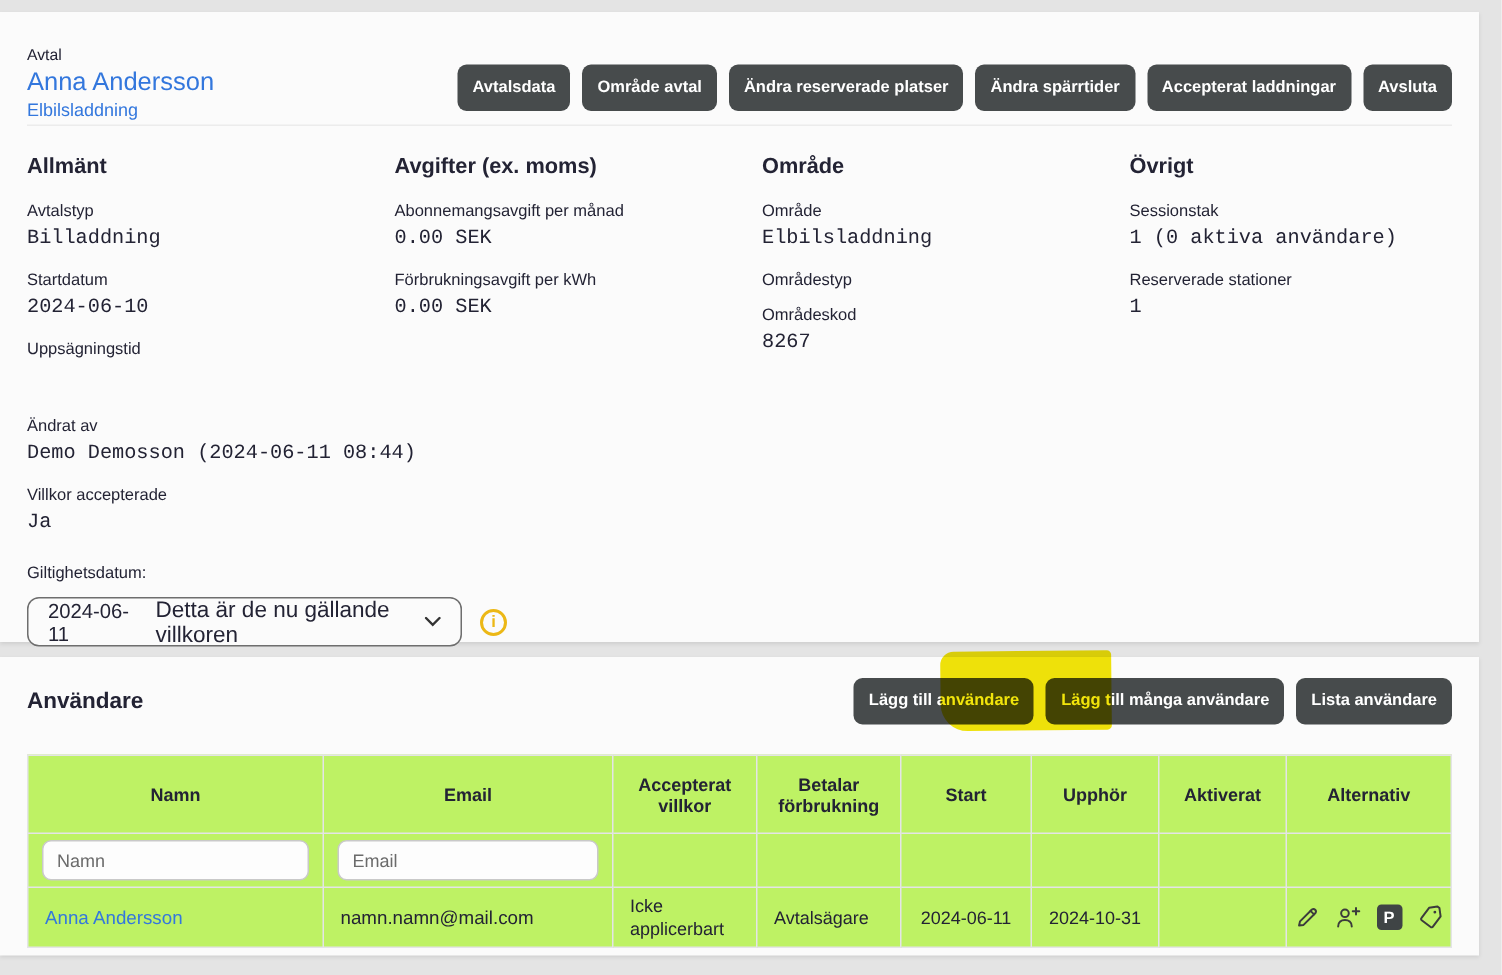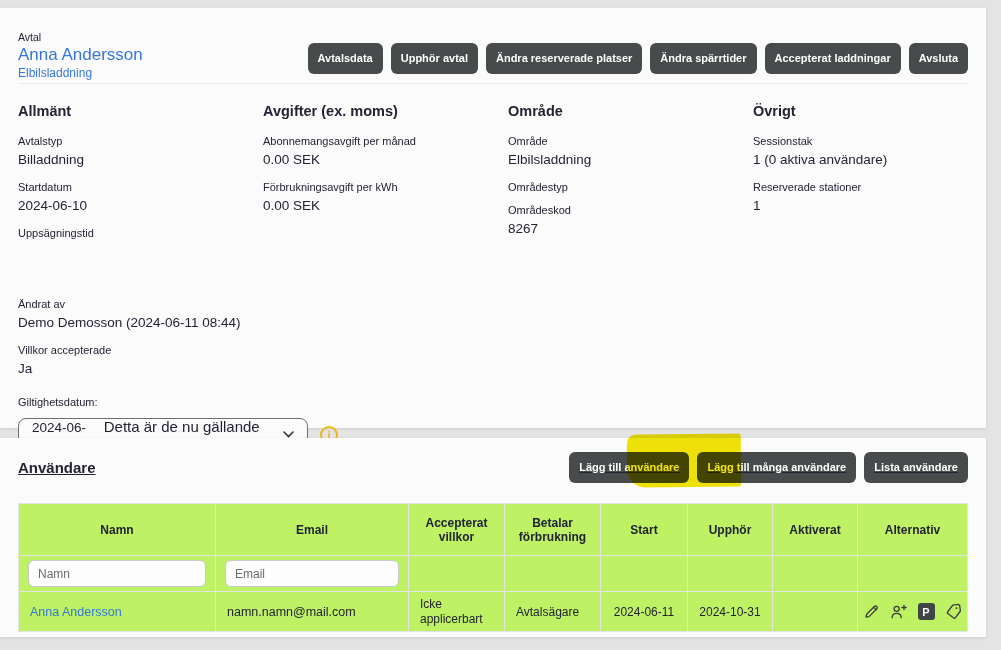--- a/index.html
+++ b/index.html
@@ -17,35 +17,35 @@
   .sub-link { display:block; font-size:12px; color:#3377dd; text-decoration:none; cursor:pointer; }
   .hbtns { display:flex; gap:8px; margin-top:12px; }
   .dbtn { background:#474b4c; color:#ffffff; border:none; border-radius:6px; font-family:"Liberation Sans",sans-serif;
           font-size:11px; font-weight:700; padding:4px 10px; height:31px; line-height:13px; cursor:pointer; white-space:nowrap; }
 
   
   .details-grid { display:grid; grid-template-columns:245px 245px 245px 245px; margin-top:19px; }
   .col-title { font-size:14.5px; font-weight:700; margin-bottom:16px; }
   .field { margin-bottom:11px; }
   .f-label { font-size:11px; margin-bottom:5px; }
-  .f-value { font-size:13.5px; margin-bottom:14px; }
-
-  .meta-block { margin-top:48px; }
+  .f-value { font-size:13.5px; margin-bottom:14px;font-family:Liberation Mono, monospace; }
+
+  .meta-block { margin-top:28px; }
   .validity-block { margin-top:20px; }
   .validity-label { font-size:11px; margin-bottom:10px; }
   .select-box { display:inline-flex; align-items:center; width:290px; height:33px; border:1px solid #6e6e6e; border-radius:8px;
                 padding:0 13px; background:#fbfbfb; cursor:pointer; }
   .select-date { font-size:13.5px; margin-right:15px; }
   .select-text { font-size:15px; }
   .chev { margin-left:auto; display:flex; align-items:center; }
   .info-icon { display:inline-block; width:18px; height:18px; border:2px solid #ecb816; border-radius:50%; color:#ecb816;
                font-size:11px; font-weight:700; text-align:center; line-height:14px; margin-left:12px; vertical-align:middle; cursor:pointer; }
 
   
-  .users-header { display:flex; justify-content:space-between; align-items:center; padding-top:14px; margin-bottom:20px;text-decoration:underline; }
+  .users-header { display:flex; justify-content:space-between; align-items:center; padding-top:14px; margin-bottom:20px; }
   .users-title { font-size:15px; font-weight:700; }
   .ubtns { display:flex; gap:8px; }
 
   table { width:100%; border-collapse:collapse; background:#bef264; }
   th, td { border:1px solid #e4e4e7; font-size:12px; }
   th { height:52px; font-weight:600; text-align:center; padding:0 6px; }
   .filter-row td { height:36px; }
   .data-row td { height:40px; }
   .cell-left { text-align:left; padding-left:11px; padding-right:6px; }
   .cell-center { text-align:center; }
@@ -73,21 +73,21 @@
 
   <div class="card card1">
     <div class="card1-header">
       <div>
         <div class="avtal-label">Avtal</div>
         <a class="name-link">Anna Andersson</a>
         <a class="sub-link">Elbilsladdning</a>
       </div>
       <div class="hbtns">
         <button class="dbtn">Avtalsdata</button>
-        <button class="dbtn">Upphör avtal</button>
+        <button class="dbtn">Område avtal</button>
         <button class="dbtn">Ändra reserverade platser</button>
         <button class="dbtn">Ändra spärrtider</button>
         <button class="dbtn">Accepterat laddningar</button>
         <button class="dbtn">Avsluta</button>
       </div>
     </div>
 
     <div class="details-grid">
       <div>
         <div class="col-title">Allmänt</div>

